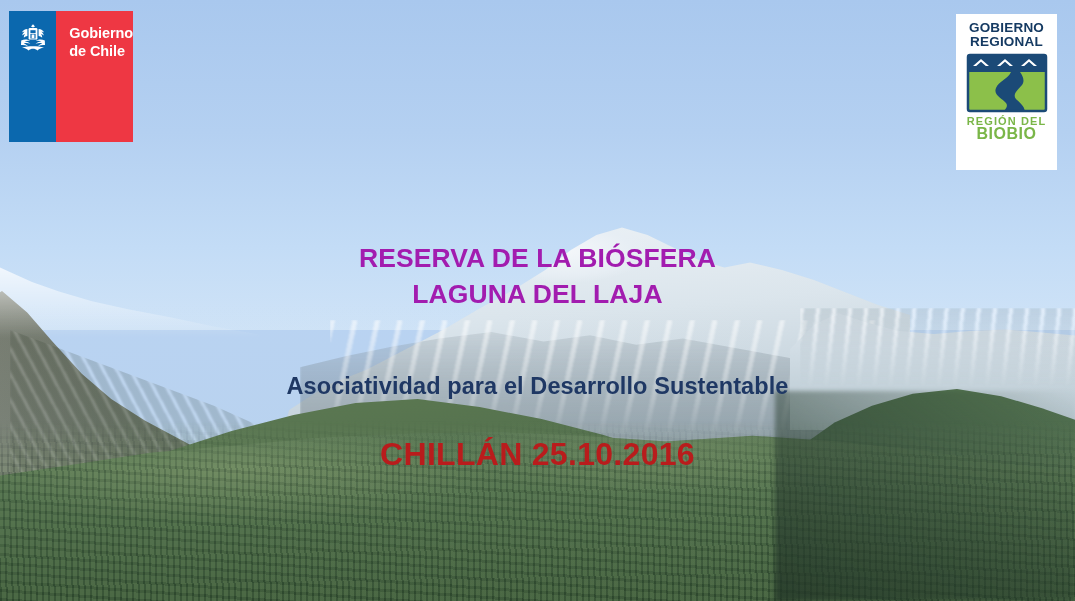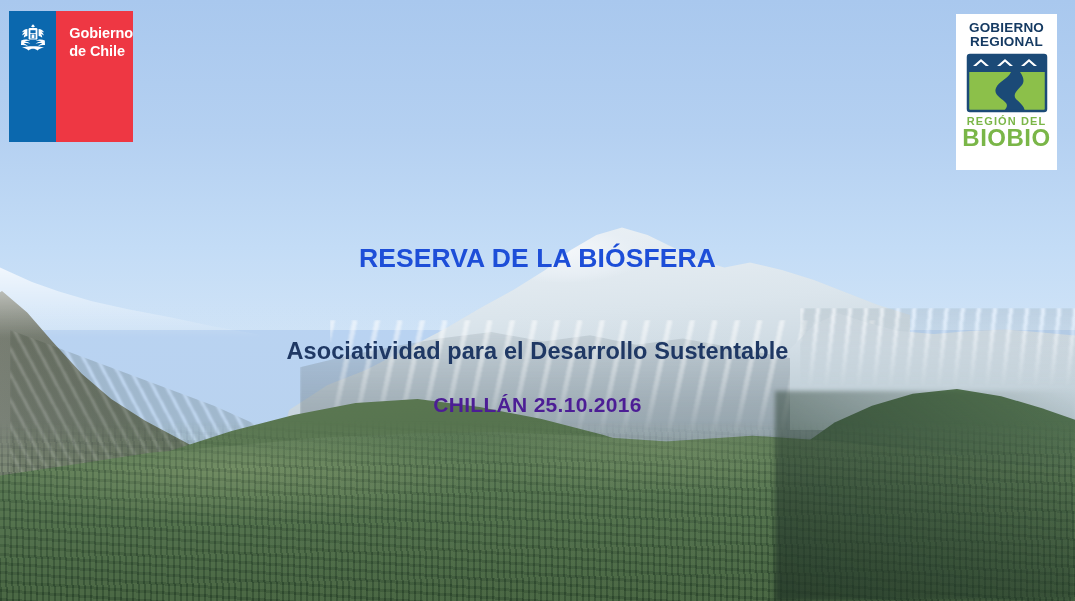--- a/index.html
+++ b/index.html
@@ -255,59 +255,59 @@
   .gore-region {
     color: #7ab648;
     font-size: 11px;
     font-weight: bold;
     letter-spacing: 1.1px;
     line-height: 1;
     margin-top: 2px;
   }
   .gore-biobio {
     color: #7ab648;
-    font-size: 24px;
+    font-size: 16px;
     font-weight: bold;
     letter-spacing: 0.5px;
     line-height: 1.02;
     margin-top: -1px;
   }
 
   
   .titles {
     position: absolute;
     left: 0;
     right: 0;
     top: 240px;
     text-align: center;
     padding: 0 40px;
     box-sizing: border-box;
   }
   .title-line {
-    color: #1d4ed8;
+    color: #a21caf;
     font-size: 26.5px;
     font-weight: bold;
     line-height: 1.38;
     letter-spacing: 0.1px;
   }
   .title-line.l2 {
     line-height: 1.32;
   }
   .subtitle {
     color: #1F3864;
     font-size: 23.5px;
     font-weight: bold;
     margin-top: 61px;
     letter-spacing: 0.1px;
   }
   .datebar {
-    color: #4c1d95;
-    font-size: 21px;
-    font-weight: bold;
-    margin-top: 28px;
+    color: #b91c1c;
+    font-size: 32px;
+    font-weight: bold;
+    margin-top: 36px;
     letter-spacing: 0.3px;
   }
 </style>
 </head>
 <body>
 
 <div class="slide">
 
   <div class="photo">
     <div class="sky"></div>
@@ -368,17 +368,18 @@
         <path d="M46 20 c-3 7 -12 9 -15 16 c-3 7 6 10 10 15 c3 4 -2 8 -6 11 h24 c3 -6 -4 -11 -8 -15 c-4 -5 2 -9 6 -14 c3 -4 1 -9 -2 -13 z" fill="#1b4a77"></path>
       </g>
       <path d="M5 3 q-2 0 -2 2 v52 q0 2 2 2 h74 q2 0 2 -2 v-52 q0 -2 -2 -2 z" fill="none" stroke="#1b4a77" stroke-width="2.5"></path>
     </svg>
     <div class="gore-region">REGIÓN DEL</div>
     <div class="gore-biobio">BIOBIO</div>
   </div>
 
   <div class="titles">
     <div class="title-line">RESERVA DE LA BIÓSFERA</div>
+    <div class="title-line l2">LAGUNA DEL LAJA</div>
     <div class="subtitle">Asociatividad para el Desarrollo Sustentable</div>
     <div class="datebar">CHILLÁN 25.10.2016</div>
   </div>
 
 </div>
 
 </body></html>

